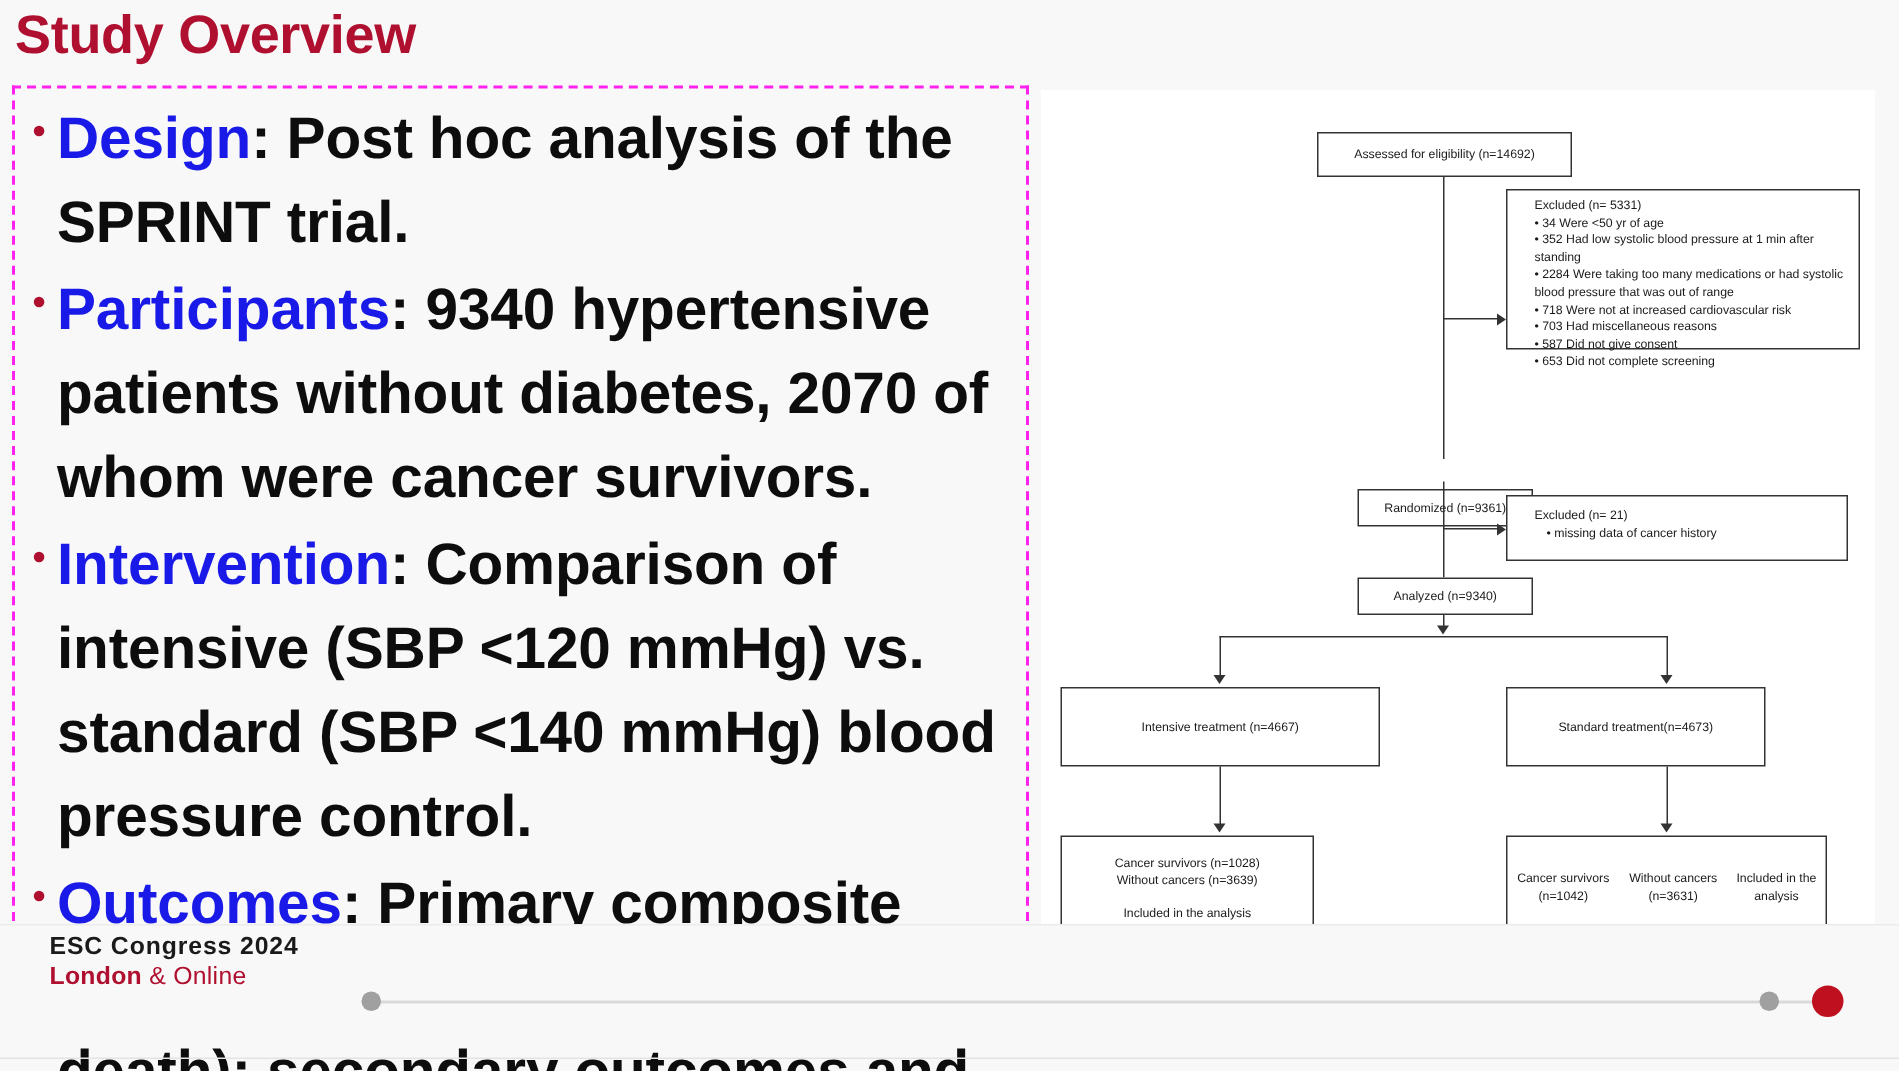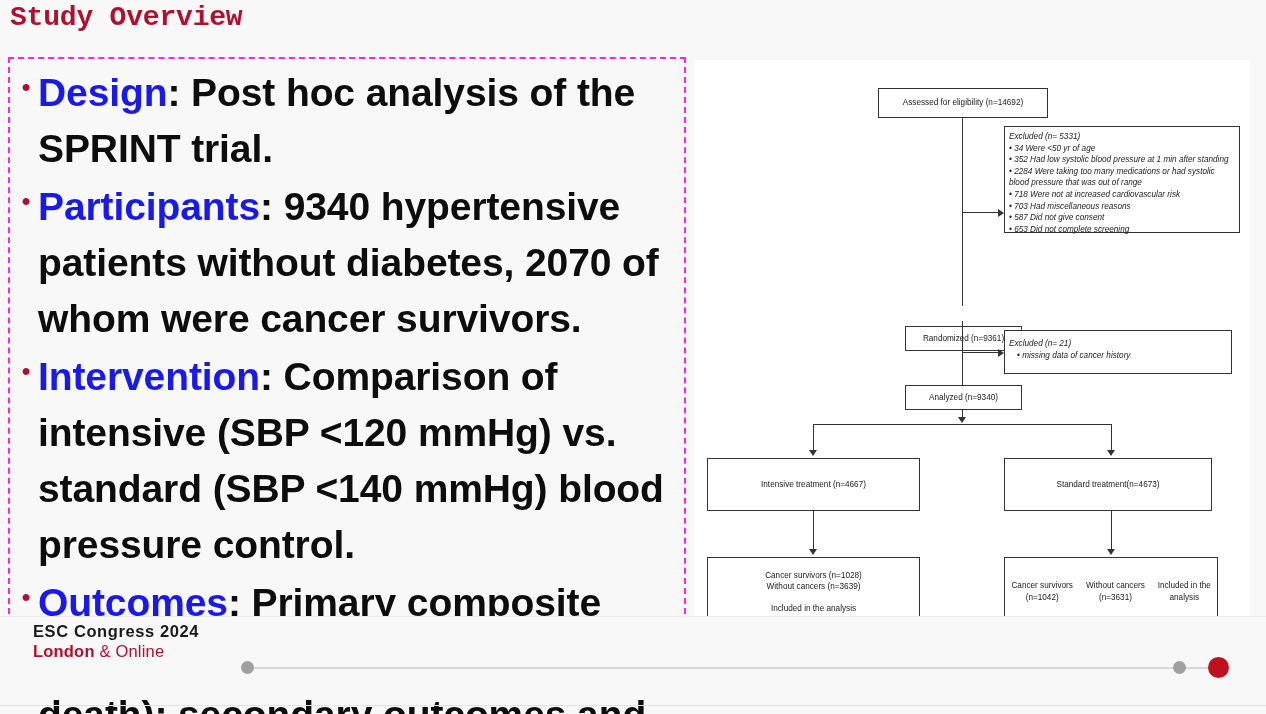--- a/index.html
+++ b/index.html
@@ -22,26 +22,25 @@
     width: 1266px;
     height: 714px;
     background: #f8f8f8;
   }
 
   
   #slide-title {
     position: absolute;
     left: 10px;
     top: 2px;
-    font-size: 28px;
+    font-size: 36px;
     font-weight: bold;
     color: #b01030;
     letter-spacing: -0.2px;
     white-space: nowrap;
-    font-family: Liberation Mono, monospace;
   }
 
   
   #bullets-panel {
     position: absolute;
     left: 8px;
     top: 57px;
     width: 678px;
     height: 597px;
     box-sizing: border-box;
@@ -94,22 +93,21 @@
     line-height: 11.6px;
     font-family: "Liberation Sans", sans-serif;
   }
   .fc-box.center {
     display: flex;
     align-items: center;
     justify-content: center;
     text-align: center;
   }
   .fc-box.listbox {
-    padding: 4px 6px 3px 4px;
-    font-style: italic;
+    padding: 4px 6px 3px 18px;
   }
   .fc-box .bline { white-space: nowrap; }
   .fc-box .wrapline { white-space: normal; }
 
   .vline {
     position: absolute;
     width: 1.3px;
     background: #333333;
   }
   .hline {
@@ -265,28 +263,28 @@
     <div class="vline" style="left:268px; top:350px; height:10px;"></div>
     <div class="arrow-down" style="left:264px; top:357px;"></div>
     <div class="hline" style="left:119px; top:364px; width:299px;"></div>
     <div class="vline" style="left:119px; top:364px; height:29px;"></div>
     <div class="arrow-down" style="left:115px; top:390px;"></div>
     <div class="vline" style="left:417px; top:364px; height:29px;"></div>
     <div class="arrow-down" style="left:413px; top:390px;"></div>
 
     <div class="fc-box center" style="left:13px; top:398px; width:213px; height:53px;">Intensive treatment (n=4667)</div>
 
-    <div class="fc-box center" style="left:310px; top:398px; width:208px; height:53px;">Standard treatment(n=4673)</div>
+    <div class="fc-box center" style="left:310px; top:398px; width:173px; height:53px;">Standard treatment(n=4673)</div>
 
     <div class="vline" style="left:119px; top:451px; height:41px;"></div>
     <div class="arrow-down" style="left:115px; top:489px;"></div>
     <div class="vline" style="left:417px; top:451px; height:41px;"></div>
     <div class="arrow-down" style="left:413px; top:489px;"></div>
 
-    <div class="fc-box center" style="left:13px; top:497px; width:213px; height:70px; flex-direction:column;align-items:center;">
+    <div class="fc-box center" style="left:13px; top:497px; width:169px; height:70px; flex-direction:column;align-items:center;">
       <div>Cancer survivors (n=1028)</div>
       <div>Without cancers (n=3639)</div>
       <div style="height:10px;"></div>
       <div>Included in the analysis</div>
     </div>
 
     <div class="fc-box center" style="left:310px; top:497px; width:214px; height:70px; flex-direction:row;">
       <div>Cancer survivors (n=1042)</div>
       <div>Without cancers (n=3631)</div>
       <div style="height:10px;"></div>

